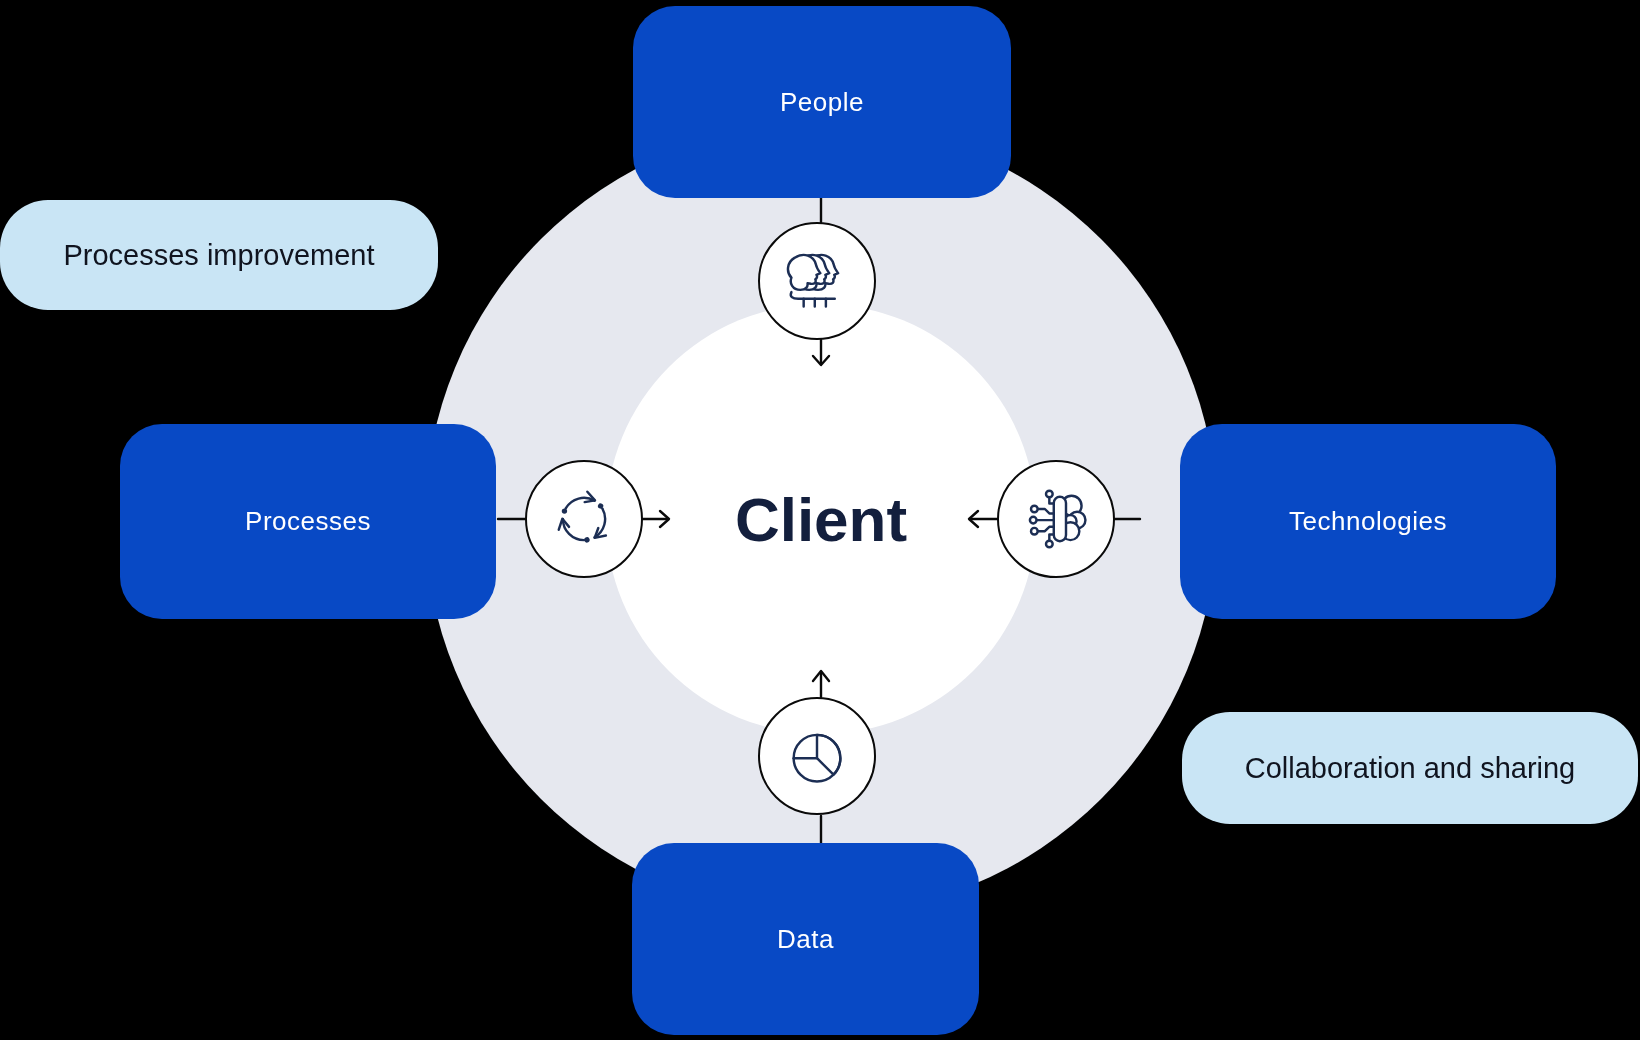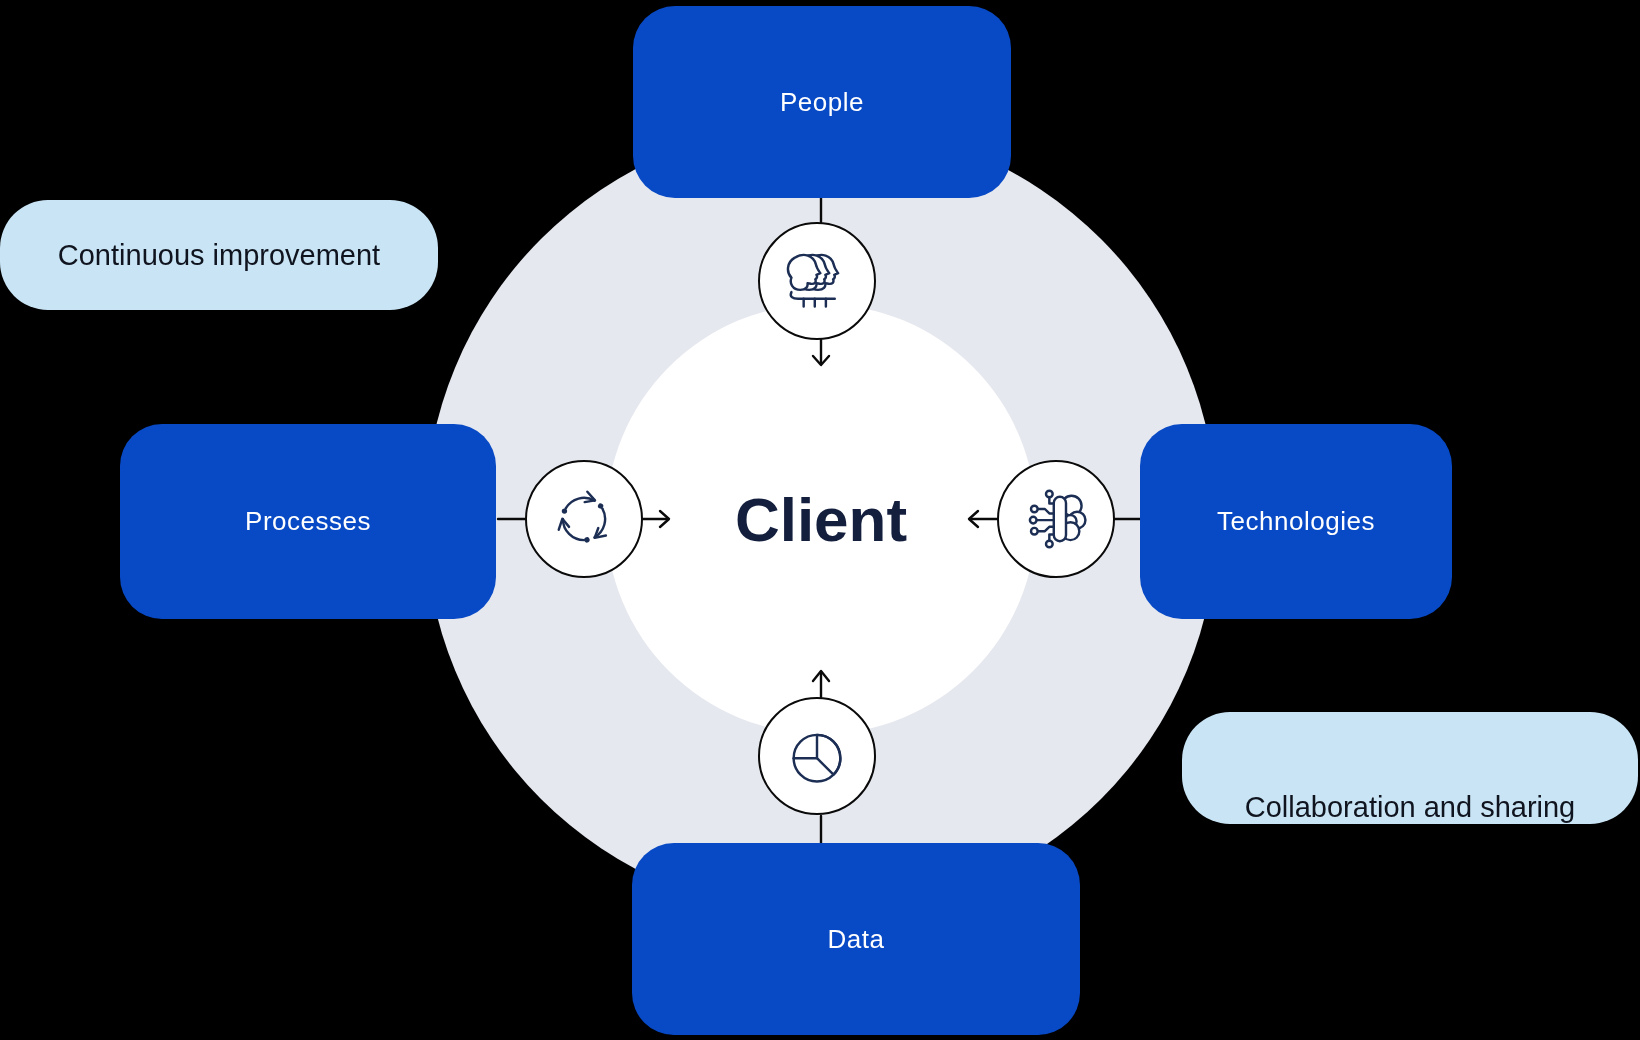--- a/index.html
+++ b/index.html
@@ -11,44 +11,44 @@
   .inner{position:absolute;left:606px;top:304px;width:430px;height:430px;border-radius:50%;
          background:#FFFFFF;}
   
   .connectors{position:absolute;left:0;top:0;width:1640px;height:1040px;pointer-events:none;}
   .connectors path{stroke:#0a0a0a;stroke-width:2.4;fill:none;stroke-linecap:round;stroke-linejoin:round;}
   
   .node{position:absolute;display:flex;align-items:center;justify-content:center;
         background:#0849C5;border-radius:42px;}
   .node-label{color:#FFFFFF;font-size:26px;font-weight:400;letter-spacing:.5px;}
   .node-top{left:633px;top:6px;width:378px;height:192px;}
-  .node-bottom{left:632px;top:843px;width:448px;height:192px;}
+  .node-bottom{left:632px;top:843px;width:347px;height:192px;}
   .node-left{left:120px;top:424px;width:376px;height:195px;}
-  .node-right{left:1140px;top:424px;width:312px;height:195px;}
+  .node-right{left:1180px;top:424px;width:376px;height:195px;}
   
   .icon-circle{position:absolute;width:118px;height:118px;border-radius:50%;background:#fff;
                border:2.4px solid #0a0a0a;box-sizing:border-box;display:flex;
                align-items:center;justify-content:center;}
   .ic-top{left:758px;top:222px;}
   .ic-bottom{left:758px;top:697px;}
   .ic-left{left:525px;top:460px;}
   .ic-right{left:997px;top:460px;}
   .icon-circle svg{width:80px;height:80px;}
   .icon-stroke{stroke:#1C2E54;stroke-width:2.2;fill:none;stroke-linecap:round;stroke-linejoin:round;}
   .icon-fill-white{fill:#FFFFFF;}
   .icon-dot{fill:#1C2E54;stroke:none;}
   
   .center-label{position:absolute;left:606px;top:304px;width:430px;height:430px;
                 display:flex;align-items:center;justify-content:center;
                 font-size:62px;font-weight:800;color:#131F3D;letter-spacing:0;}
   
   .pill{position:absolute;display:flex;align-items:center;justify-content:center;
         background:#C9E5F5;border-radius:48px;color:#10141F;font-size:29px;}
   .pill-tl{left:0;top:200px;width:438px;height:110px;}
-  .pill-br{left:1182px;top:712px;width:456px;height:112px;align-items:flex-end;}
+  .pill-br{left:1182px;top:712px;width:456px;height:112px;}
 </style>
 </head>
 <body>
 
 <div class="canvas">
 
   <div class="ring"></div>
   <div class="inner"></div>
 
   <svg class="connectors" viewBox="0 0 1640 1040" xmlns="http://www.w3.org/2000/svg">
@@ -147,19 +147,19 @@
       <path class="icon-stroke" d="M20 47 H26 L30 43 H34"></path>
       <circle class="icon-stroke icon-fill-white" cx="16.5" cy="47" r="3"></circle>
       <path class="icon-stroke" d="M30 55 V50 H34"></path>
       <circle class="icon-stroke icon-fill-white" cx="30" cy="58.5" r="3"></circle>
     </svg>
   </div>
 
   <div class="center-label">Client</div>
 
   <div class="pill pill-tl">
-    <span>Continuous improvement</span>
+    <span>Processes improvement</span>
   </div>
   <div class="pill pill-br">
     <span>Collaboration and sharing</span>
   </div>
 
 </div>
 
 </body></html>

